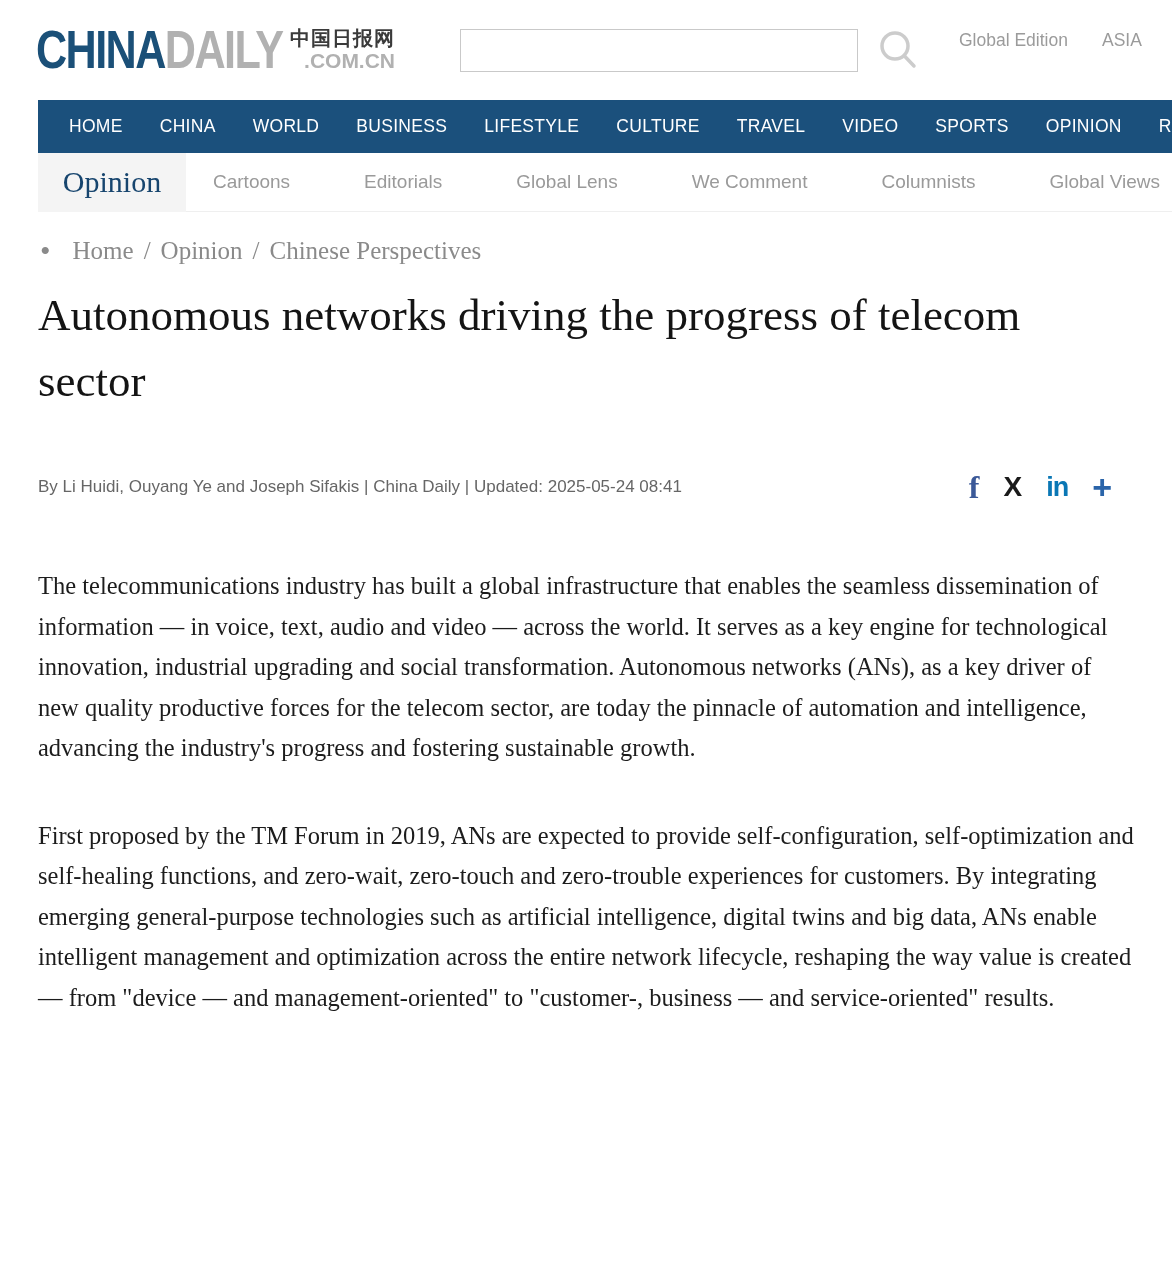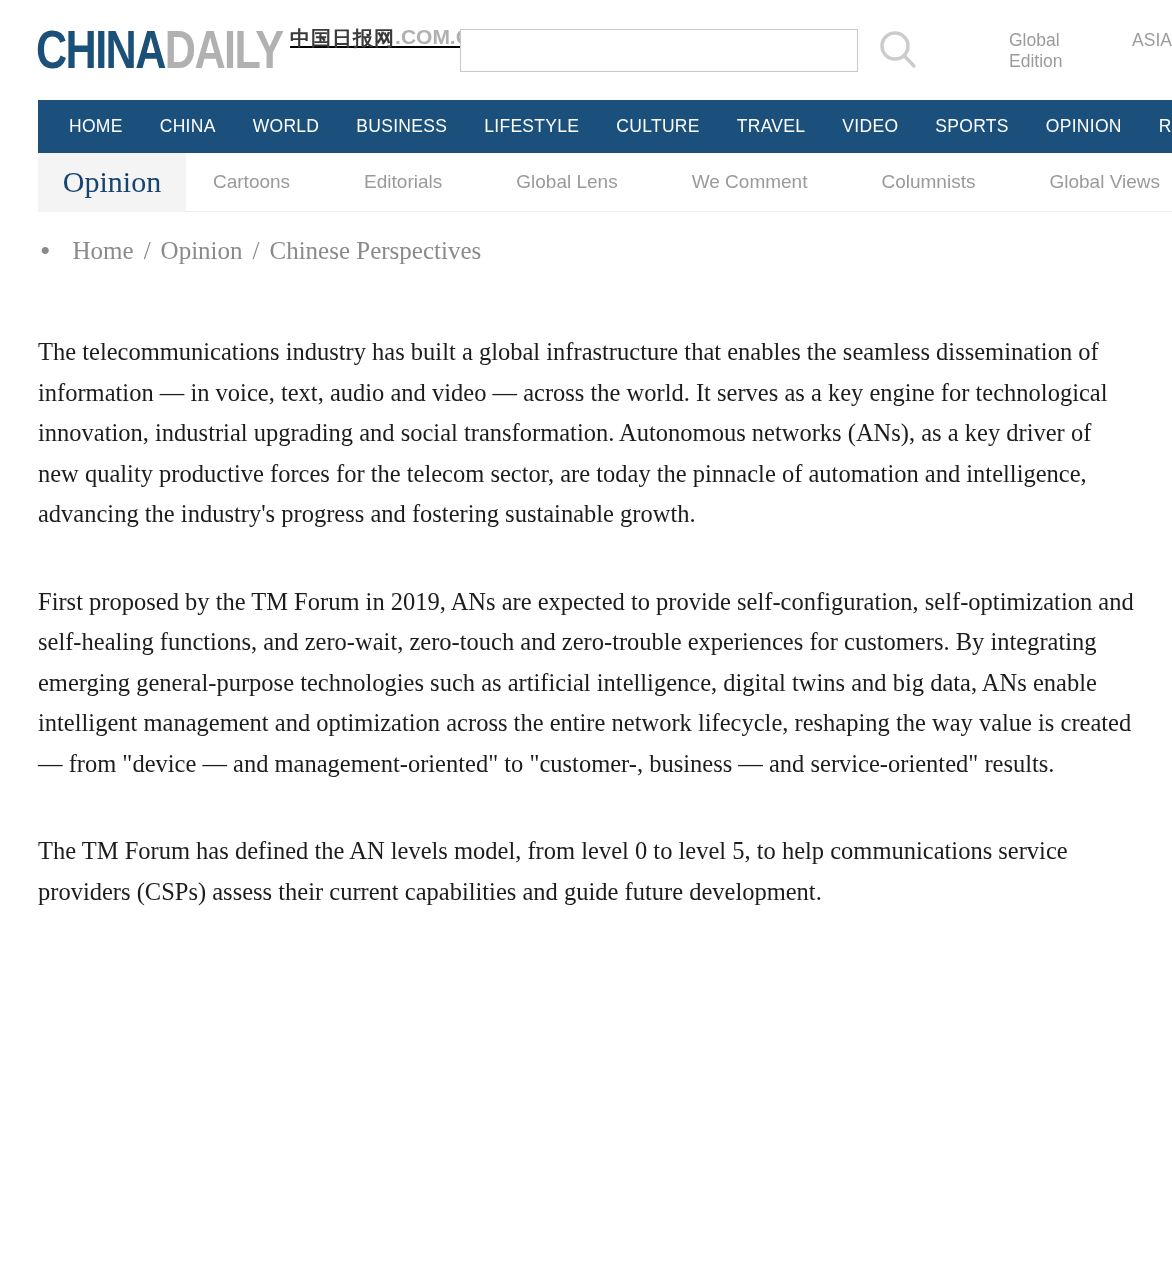--- a/index.html
+++ b/index.html
@@ -11,27 +11,27 @@
   }
   .page { width:1172px; height:1225px; overflow:hidden; background:#fff; }
 
   
   .topbar { position:relative; height:100px; background:#fff; }
   .logo { position:absolute; left:36px; top:24px; display:flex; align-items:flex-start; cursor:pointer; }
   .logo-latin { display:inline-block; transform:scaleX(.8); transform-origin:left top;
     font-weight:bold; font-size:54px; line-height:50px; letter-spacing:-2px; white-space:nowrap; }
   .logo-china { color:#1b5078; }
   .logo-daily { color:#b1b1b1; }
-  .logo-cn-block { display:flex; margin-left:-54px; padding-top:2px;text-decoration:underline; }
+  .logo-cn-block { display:flex; flex-direction:column; margin-left:-54px; padding-top:2px; }
   .logo-cn { font-size:20px; line-height:24px; color:#3a3a3a; font-weight:bold; letter-spacing:1px; }
   .logo-domain { font-size:21px; line-height:22px; color:#b1b1b1; font-weight:bold; letter-spacing:0;text-align:right; }
   .search-box { position:absolute; left:460px; top:29px; width:398px; height:43px;
     border:1px solid #c9c9c9; background:#fff; outline:none; font-size:18px; padding:0 10px; color:#333; }
   .search-icon { position:absolute; left:874px; top:26px; cursor:pointer; }
-  .edition-links { position:absolute; top:30px; left:1009px; display:flex; gap:34px;
+  .edition-links { position:absolute; top:30px; left:959px; display:flex; gap:34px;
     font-size:17.5px; color:#9b9b9b; }
   .edition-links span { cursor:pointer; }
 
   
   .mainnav { margin-left:38px; width:1134px; height:53px; background:#1b507c;
     display:flex; align-items:center; overflow:hidden; padding-left:31px;
     gap:37px; white-space:nowrap; }
   .mainnav .nav-item { color:#fff; font-size:17.5px; letter-spacing:.3px; cursor:pointer; flex:0 0 auto; }
 
   
@@ -121,21 +121,30 @@
 
   <div class="breadcrumb">
     <span class="crumb-bullet">•</span>
     <span class="crumb">Home</span>
     <span class="crumb-sep">/</span>
     <span class="crumb">Opinion</span>
     <span class="crumb-sep">/</span>
     <span class="crumb">Chinese Perspectives</span>
   </div>
 
+  <h1 class="article-title">Autonomous networks driving the progress of telecom sector</h1>
 
+  <div class="byline-row">
+    <span class="byline">By Li Huidi, Ouyang Ye and Joseph Sifakis | China Daily | Updated: 2025-05-24 08:41</span>
+    <span class="social">
+      <span class="s-icon icon-fb">f</span>
+      <span class="s-icon icon-x">X</span>
+      <span class="s-icon icon-in">in</span>
+      <span class="s-icon icon-plus">+</span>
+    </span>
+  </div>
 
   <article class="article-body">
     <p>The telecommunications industry has built a global infrastructure that enables the seamless dissemination of information — in voice, text, audio and video — across the world. It serves as a key engine for technological innovation, industrial upgrading and social transformation. Autonomous networks (ANs), as a key driver of new quality productive forces for the telecom sector, are today the pinnacle of automation and intelligence, advancing the industry's progress and fostering sustainable growth.</p>
     <p>First proposed by the TM Forum in 2019, ANs are expected to provide self-configuration, self-optimization and self-healing functions, and zero-wait, zero-touch and zero-trouble experiences for customers. By integrating emerging general-purpose technologies such as artificial intelligence, digital twins and big data, ANs enable intelligent management and optimization across the entire network lifecycle, reshaping the way value is created — from "device — and management-oriented" to "customer-, business — and service-oriented" results.</p>
-    <p>The TM Forum has defined the AN levels model, from level 0 to level 5, to help communications service providers (CSPs) assess their current capabilities and guide future development.</p>
   </article>
 
 </div>
 
 </body></html>

